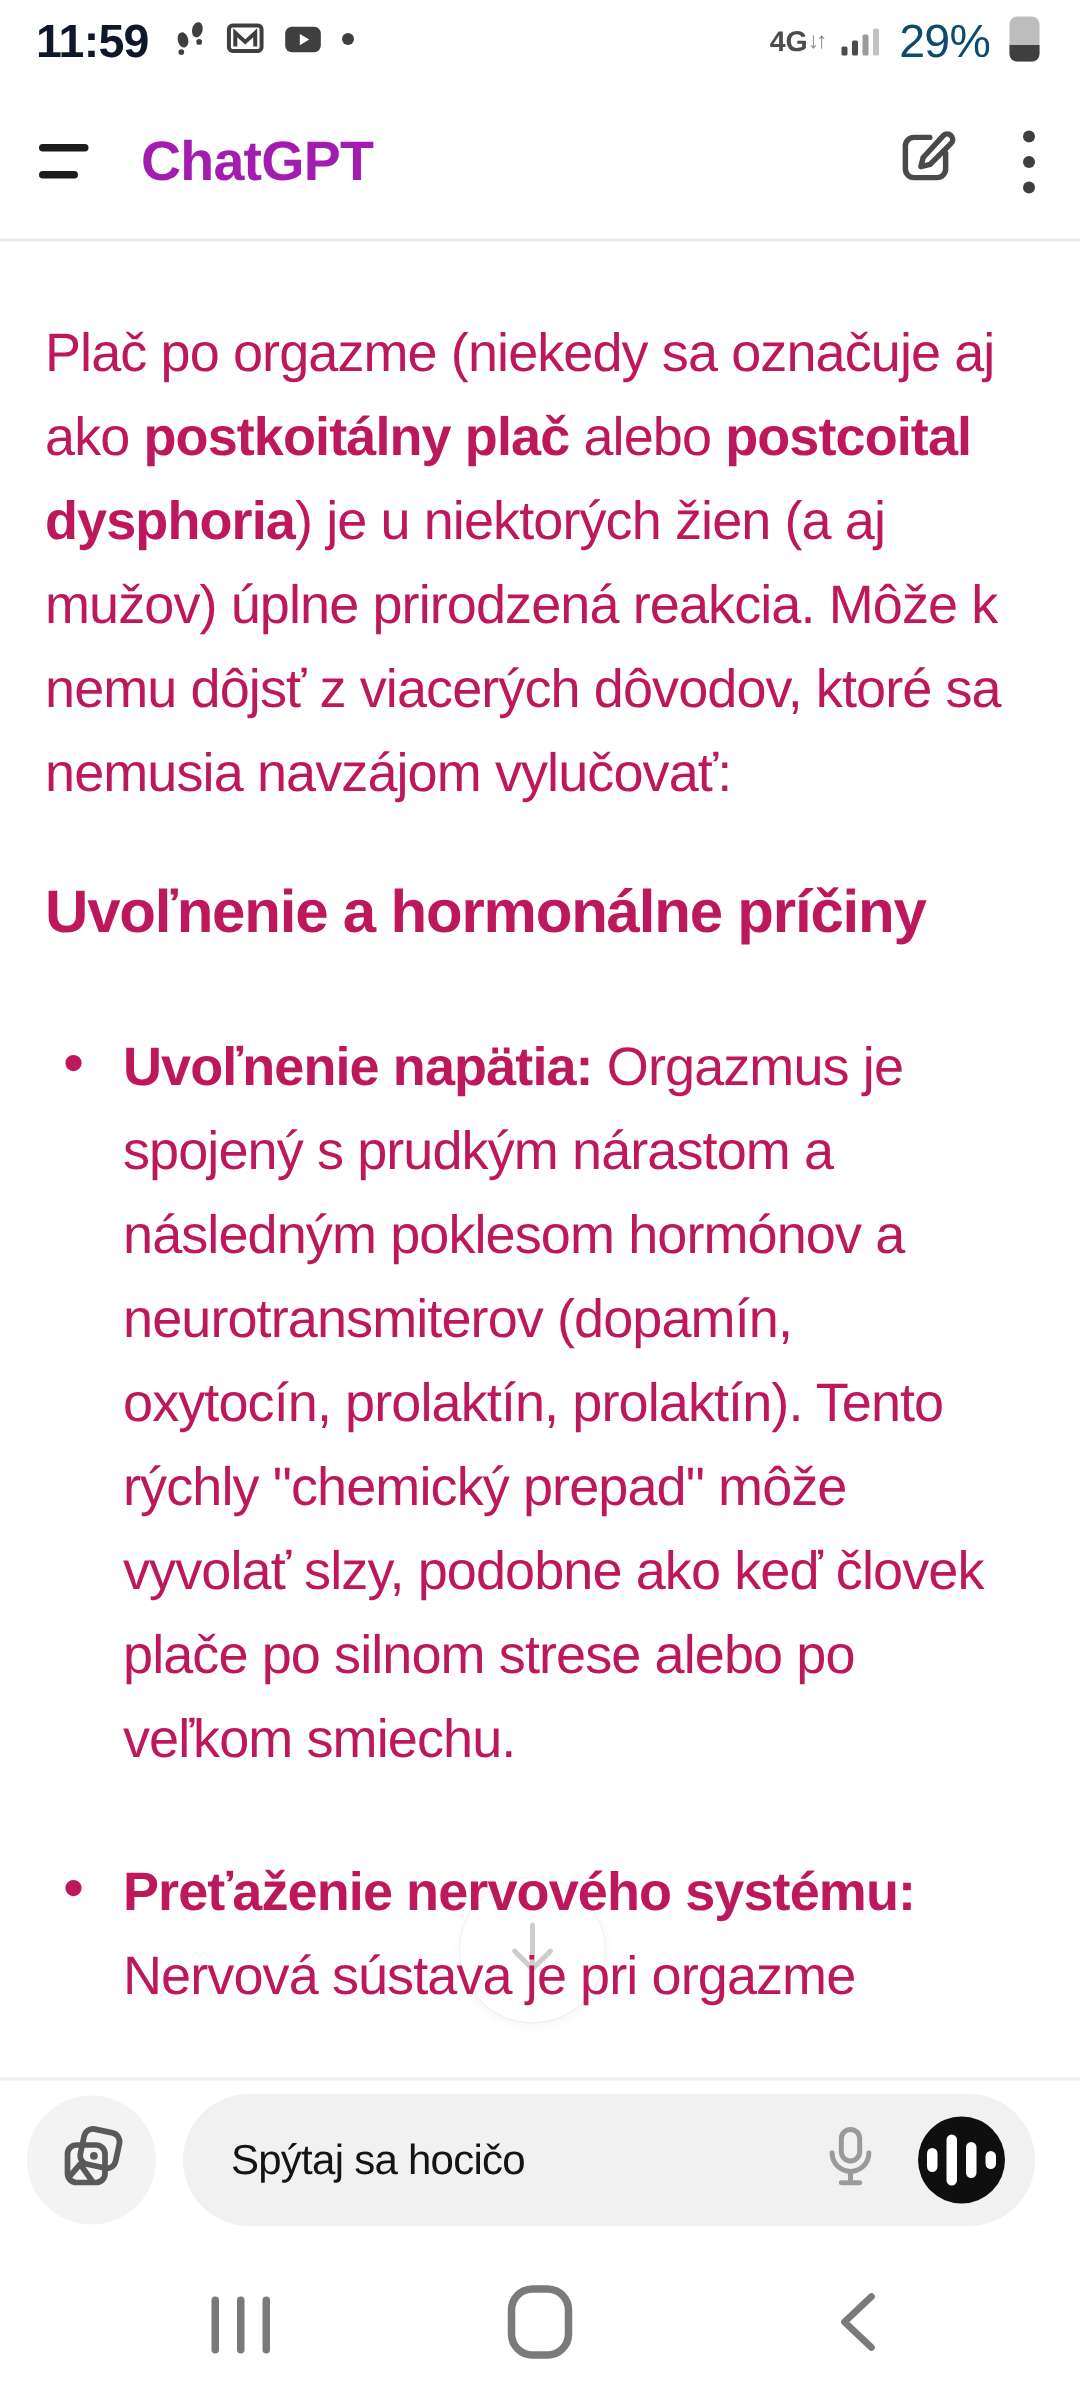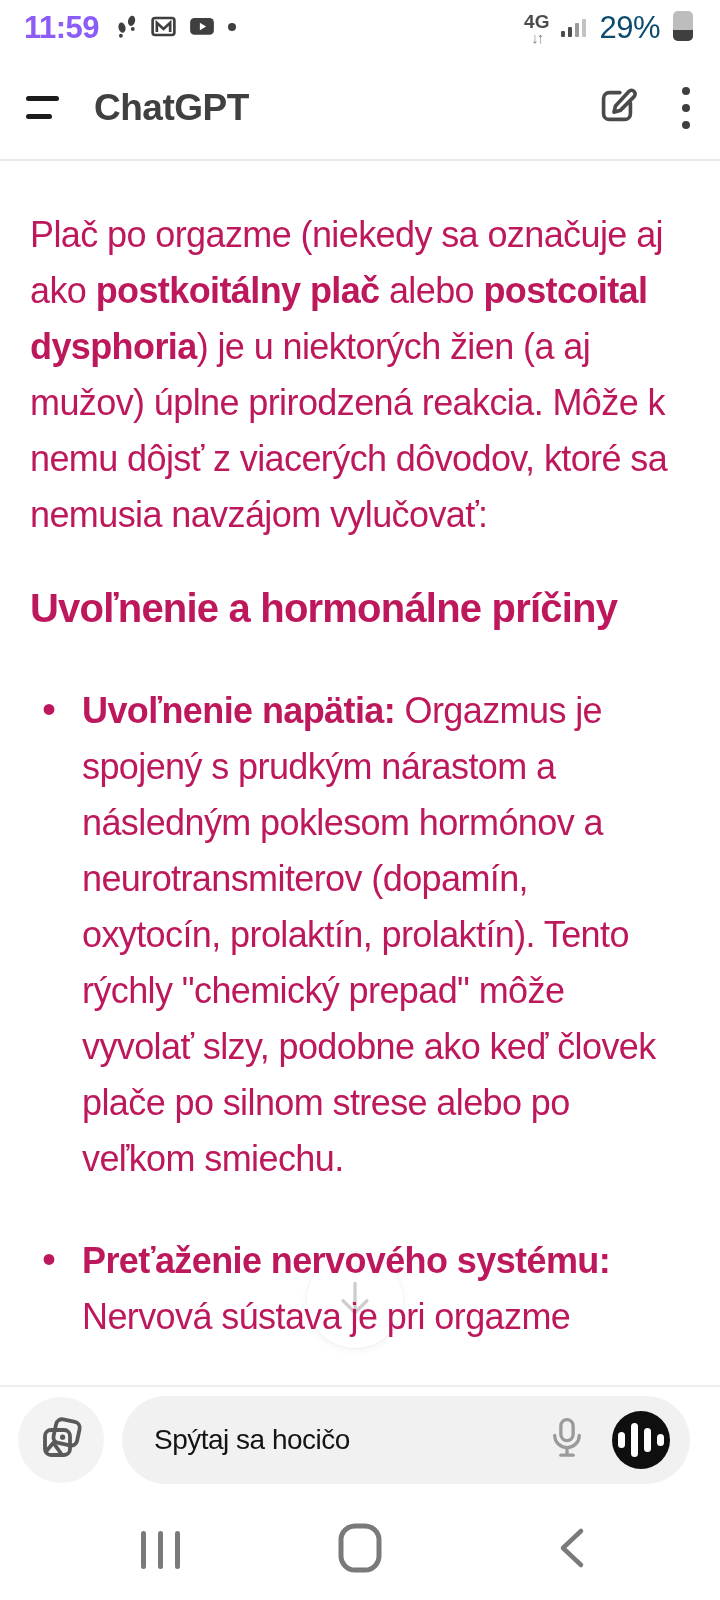--- a/index.html
+++ b/index.html
@@ -3,35 +3,35 @@
 <meta charset="utf-8">
 <style>
   html,body{margin:0;padding:0;}
   body{width:720px;height:1600px;overflow:hidden;background:#fff;
        font-family:"Liberation Sans","DejaVu Sans",sans-serif;color:#0d0d0d;}
   .screen{position:relative;width:720px;height:1600px;background:#fff;overflow:hidden;}
 
   
   .status-bar{position:absolute;top:0;left:0;right:0;height:56px;
     display:flex;align-items:center;padding:0 24px;box-sizing:border-box;}
-  .sb-time{font-size:31px;font-weight:700;letter-spacing:-.5px;color:#8b5cf6;margin-right:14px;}
+  .sb-time{font-size:31px;font-weight:700;letter-spacing:-.5px;color:#0f172a;margin-right:14px;}
   .sb-icons{display:flex;align-items:center;gap:9px;color:#3f3f3f;}
   .sb-right{margin-left:auto;display:flex;align-items:center;gap:10px;}
-  .net-type{display:flex;flex-direction:column;align-items:center;line-height:1;color:#4c4c4c;}
+  .net-type{display:flex;flex-direction:row;align-items:center;line-height:1;color:#4c4c4c;}
   .net-type .g{font-size:19px;font-weight:700;}
   .net-type .arrows{font-size:15px;color:#8a8a8a;margin-top:-1px;letter-spacing:-2px;}
   .sb-batt-text{font-size:31px;font-weight:400;letter-spacing:-.5px;color:#0c4a6e;}
 
   
   .header{position:absolute;top:56px;left:0;right:0;height:105px;display:flex;align-items:center;
     padding:0 26px;box-sizing:border-box;border-bottom:2px solid #e9e9e9;background:#fff;}
   .hamburger{width:40px;height:40px;display:flex;flex-direction:column;justify-content:center;gap:13px;cursor:pointer;}
   .hamburger .l1{width:33px;height:5px;background:#1c1c1c;border-radius:3px;}
   .hamburger .l2{width:26px;height:5px;background:#1c1c1c;border-radius:3px;}
-  .header-title{font-size:37px;font-weight:700;letter-spacing:-.5px;margin-left:28px;color:#404040;}
+  .header-title{font-size:37px;font-weight:700;letter-spacing:-.5px;margin-left:28px;color:#a21caf;}
   .header-actions{margin-left:auto;display:flex;align-items:center;gap:38px;color:#4a4a4a;}
   .kebab{display:flex;flex-direction:column;gap:9px;padding:4px;}
   .kebab i{width:8px;height:8px;border-radius:50%;background:#3f3f3f;}
 
   
   .content{position:absolute;top:163px;left:0;width:720px;height:1222px;overflow:hidden;background:#fff;}
   .content-inner{position:relative;z-index:1;padding:44px 44px 0 30px;
     font-size:36px;line-height:56px;letter-spacing:-.6px;color:#be185d;}
   .content-inner p{margin:0;}
   .section-heading{font-size:40px;line-height:58px;font-weight:700;letter-spacing:-.8px;

